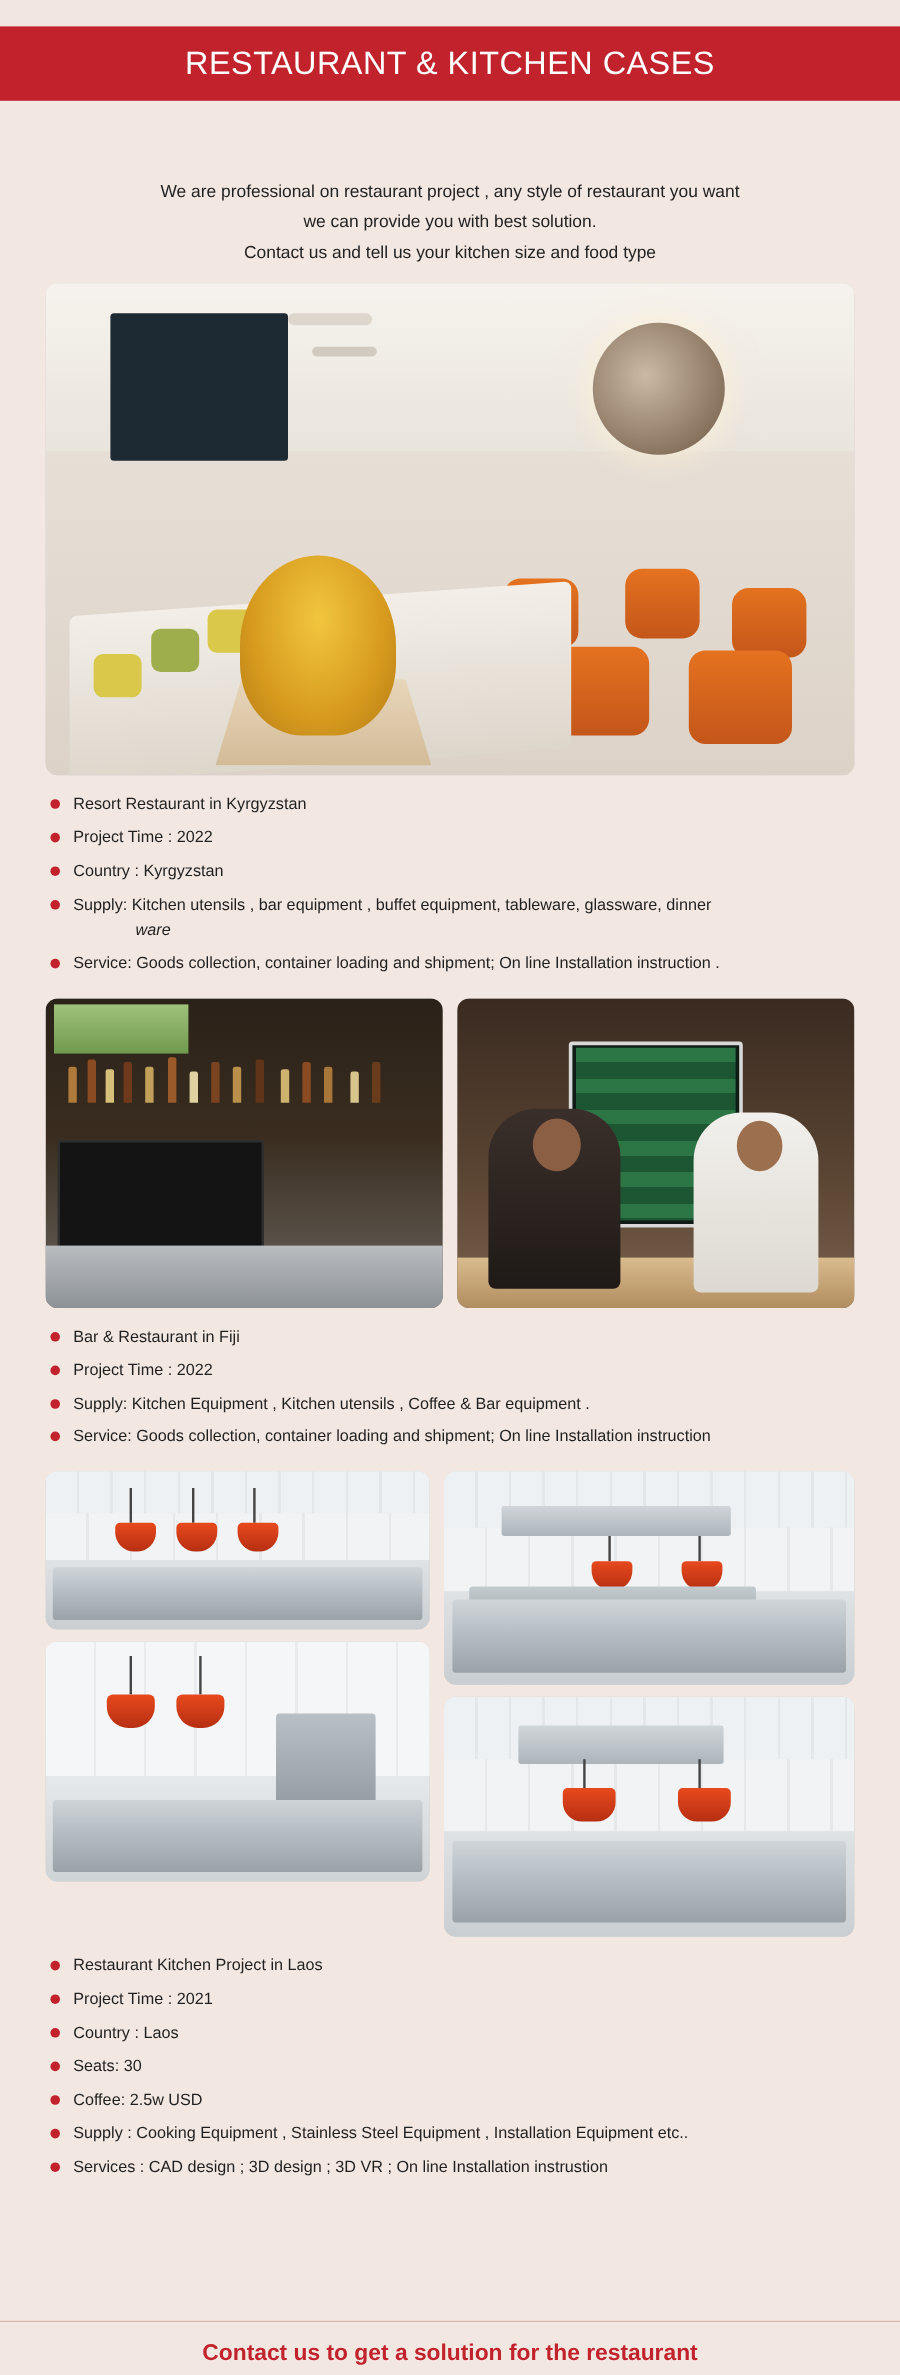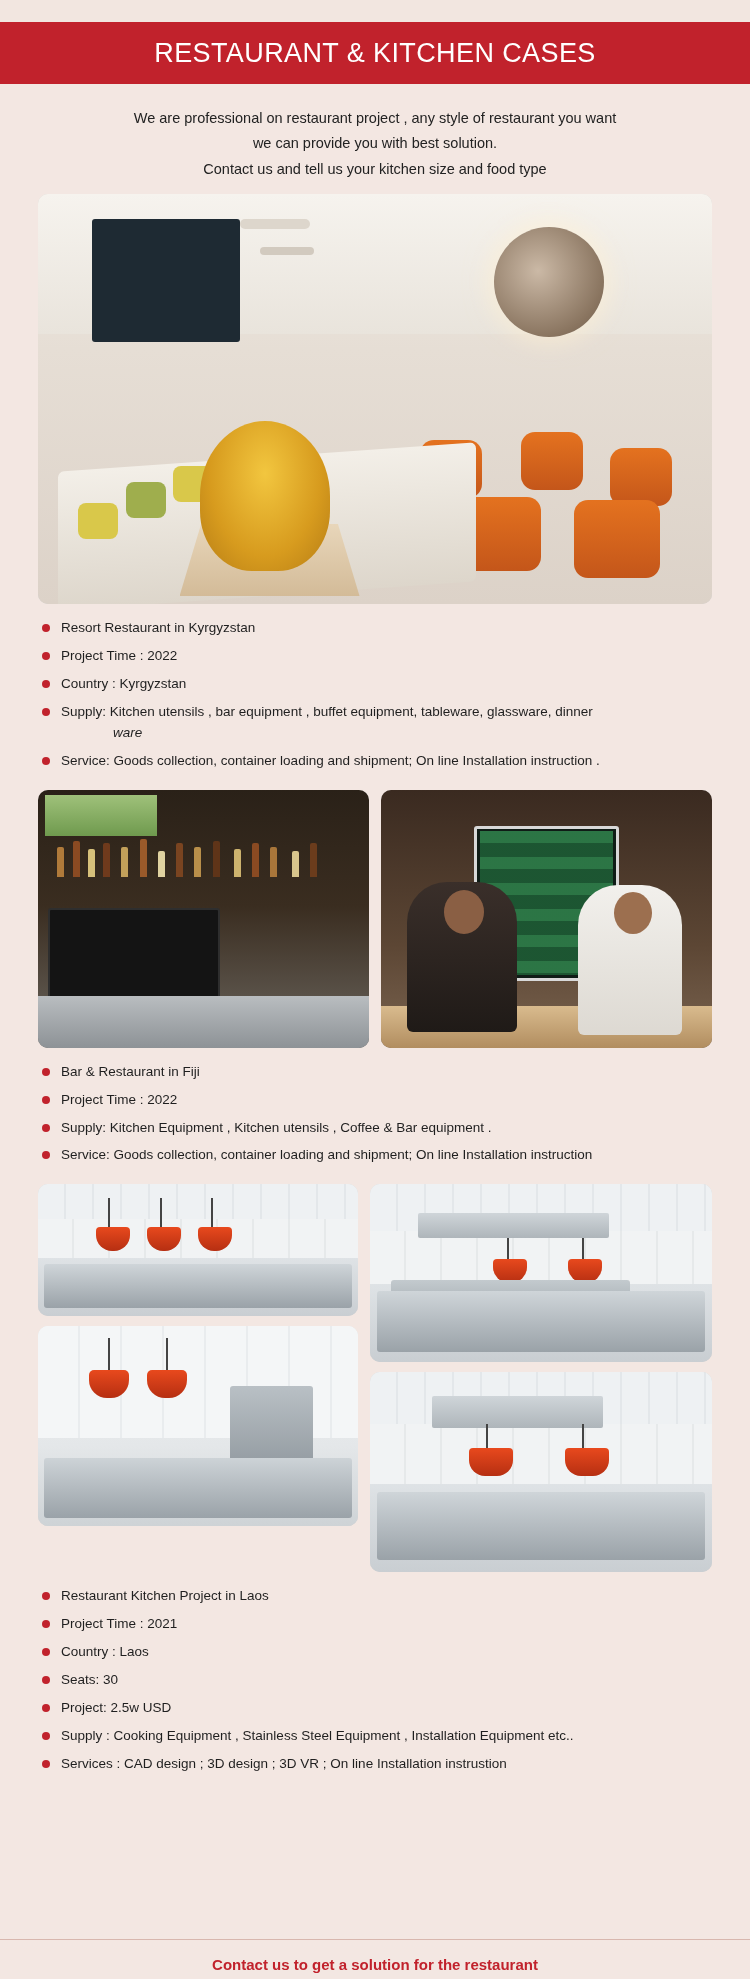--- a/index.html
+++ b/index.html
@@ -34,20 +34,21 @@
     font-weight: normal;
     letter-spacing: 0.4px;
   }
   
   .intro {
     text-align: center;
     padding: 22px 60px 12px 60px;
     font-size: 14.5px;
     line-height: 1.75;
     color: #222;
+    margin-top: 42px;
   }
   .intro div { white-space: nowrap; }
   
   .photo-wrap { padding: 0 38px; }
   .photo {
     border-radius: 10px;
     overflow: hidden;
     position: relative;
     background: #cfcfcf;
   }
@@ -97,21 +98,21 @@
     bottom: 28px;
     width: 100%;
     text-align: center;
   }
   .footer-line {
     border-top: 1px solid #d8b7ae;
     margin: 0 0 16px 0;
   }
   .footer-text {
     color: #c1222c;
-    font-size: 15px;
+    font-size: 19px;
     font-weight: bold;
   }
   
   .hero .bg {
     position: absolute; inset: 0;
     background: linear-gradient(180deg,#efe9e2 0%,#e6ded5 38%,#dcd2c8 100%);
   }
   .hero .ceiling {
     position: absolute; left: 0; top: 0; width: 100%; height: 34%;
     background: linear-gradient(180deg,#f6f3ee,#e9e4dc);
@@ -383,21 +384,21 @@
     <div class="bullet">
       <span class="dot"></span>
       <span class="btext">Country  :   Laos</span>
     </div>
     <div class="bullet">
       <span class="dot"></span>
       <span class="btext">Seats:  30</span>
     </div>
     <div class="bullet">
       <span class="dot"></span>
-      <span class="btext">Project: 2.5w USD</span>
+      <span class="btext">Coffee: 2.5w USD</span>
     </div>
     <div class="bullet">
       <span class="dot"></span>
       <span class="btext">Supply : Cooking Equipment , Stainless Steel Equipment , Installation Equipment etc..</span>
     </div>
     <div class="bullet">
       <span class="dot"></span>
       <span class="btext">Services :  CAD design ; 3D design ; 3D VR ; On line Installation instrustion</span>
     </div>
   </div>

